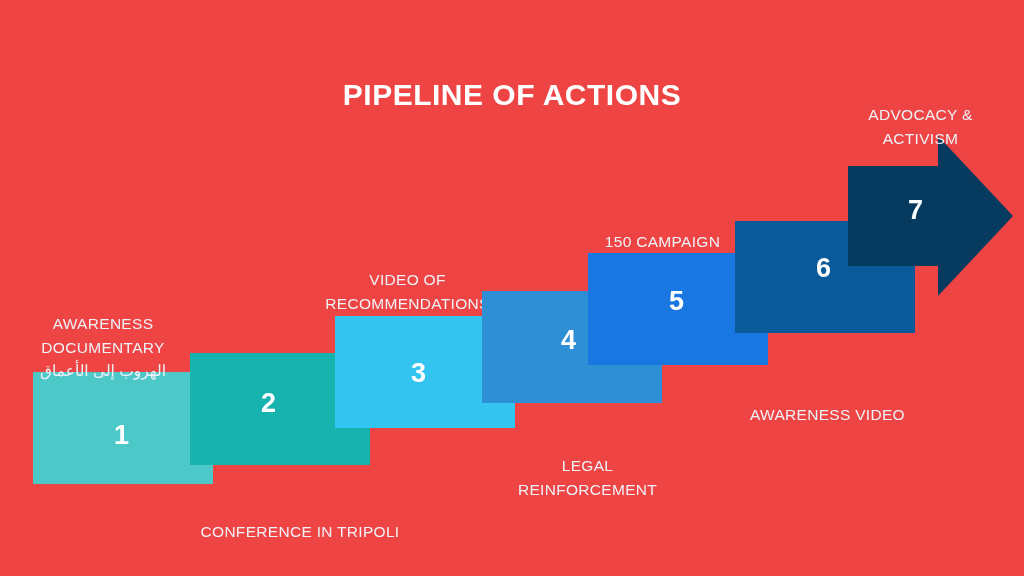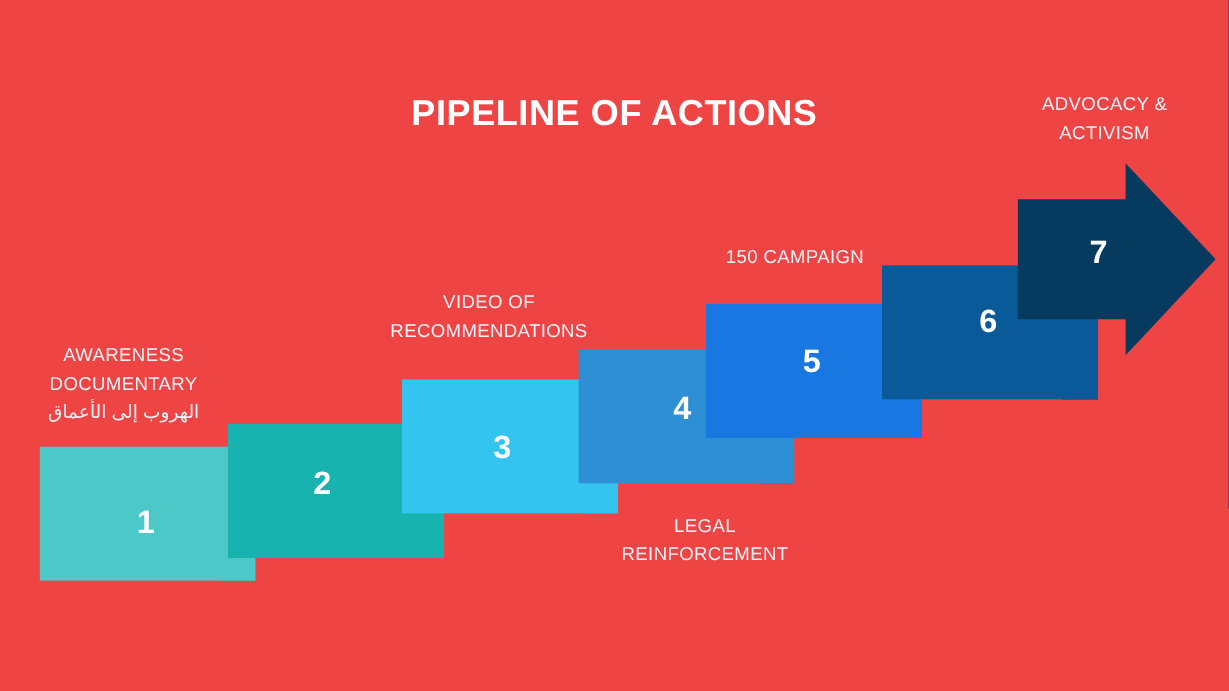--- a/index.html
+++ b/index.html
@@ -52,20 +52,21 @@
     z-index: 3;
   }
   .label {
     position: absolute;
     color: #eef2f7;
     font-size: 15.5px;
     line-height: 1.55;
     text-align: center;
     letter-spacing: 0.3px;
     white-space: pre-line;
+    margin-top: 27px;
   }
   .label.arabic {
     direction: rtl;
     font-size: 15.5px;
   }
 </style>
 </head>
 <body>
 
 <div id="slide">
@@ -87,20 +88,21 @@
 
   <div class="step" style="left:190px; top:353px; width:180px; height:112px;">
     <svg class="shadow" viewBox="0 0 180 112" preserveAspectRatio="none">
       <polygon points="180,82 180,142 150,112" fill="#11928f"></polygon>
     </svg>
     <svg class="body" viewBox="0 0 180 112" preserveAspectRatio="none">
       <rect x="0" y="0" width="180" height="112" fill="#17b3ae"></rect>
     </svg>
   </div>
   <div class="num" style="left:261px; top:390px;">2</div>
+  <div class="label" style="left:185px; top:493px; width:230px;">CONFERENCE IN TRIPOLI</div>
 
   <div class="step" style="left:335px; top:316px; width:180px; height:112px;">
     <svg class="shadow" viewBox="0 0 180 112" preserveAspectRatio="none">
       <polygon points="180,82 180,142 150,112" fill="#27a2c8"></polygon>
     </svg>
     <svg class="body" viewBox="0 0 180 112" preserveAspectRatio="none">
       <rect x="0" y="0" width="180" height="112" fill="#33c5f0"></rect>
     </svg>
   </div>
   <div class="num" style="left:411px; top:360px;">3</div>
@@ -132,20 +134,21 @@
 
   <div class="step" style="left:735px; top:221px; width:180px; height:112px;">
     <svg class="shadow" viewBox="0 0 180 112" preserveAspectRatio="none">
       <polygon points="180,82 180,142 150,112" fill="#084877"></polygon>
     </svg>
     <svg class="body" viewBox="0 0 180 112" preserveAspectRatio="none">
       <rect x="0" y="0" width="180" height="112" fill="#0a5a99"></rect>
     </svg>
   </div>
   <div class="num" style="left:816px; top:255px;">6</div>
+  <div class="label" style="left:730px; top:376px; width:195px;">AWARENESS VIDEO</div>
 
   <div class="step" style="left:848px; top:136px; width:165px; height:160px;">
     <svg class="body" viewBox="0 0 165 160" preserveAspectRatio="none">
       <polygon points="0,30 90,30 90,0 165,80 90,160 90,130 0,130" fill="#063a5e"></polygon>
     </svg>
   </div>
   <div class="num" style="left:908px; top:197px;">7</div>
   <div class="label" style="left:828px; top:76px; width:185px;">ADVOCACY &amp;
 ACTIVISM</div>
 

